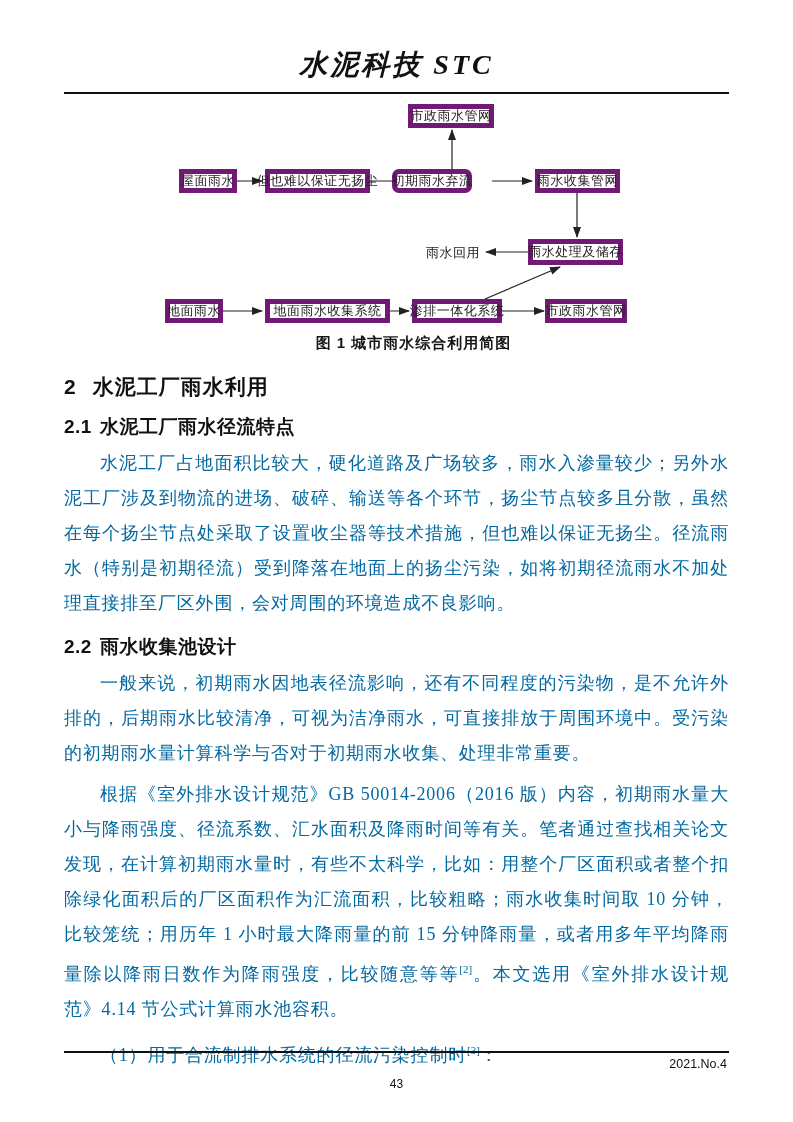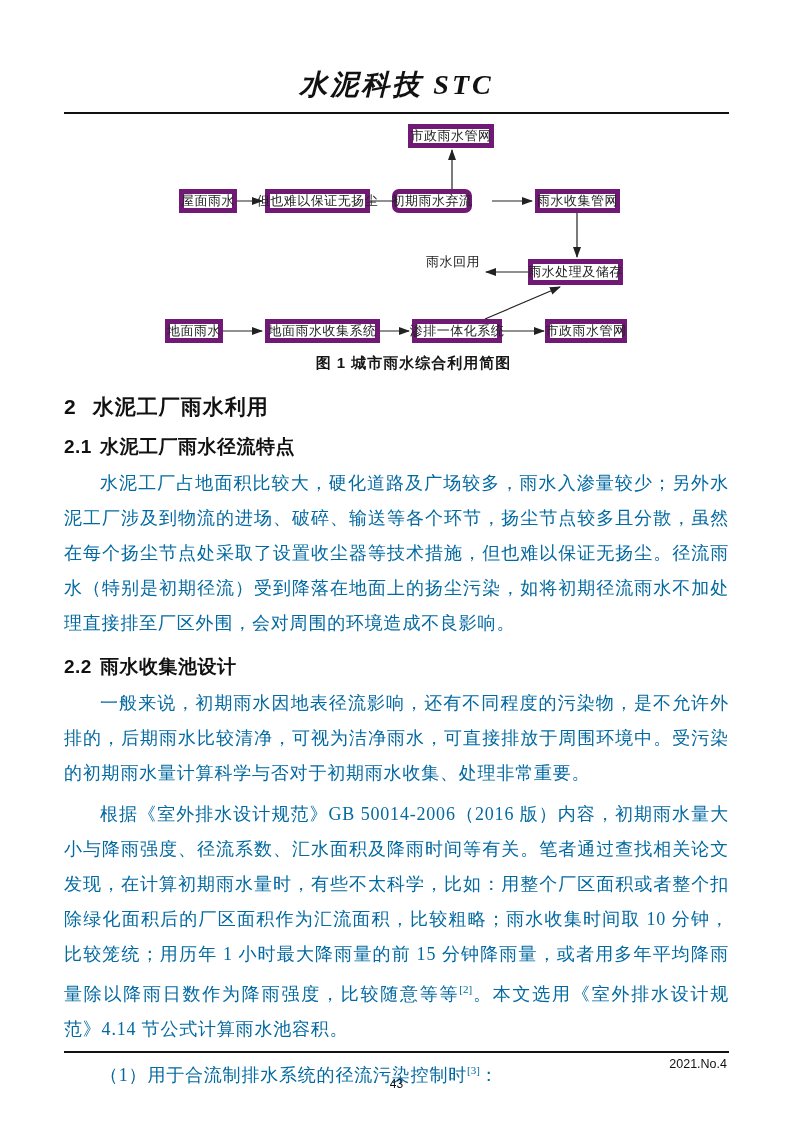--- a/index.html
+++ b/index.html
@@ -7,21 +7,21 @@
   body { font-family: "Liberation Serif", "DejaVu Serif", serif; }
   .page {
     position: relative;
     width: 793px; height: 1122px;
     margin: 0 auto;
     background: #ffffff;
     color: #1b1b1b;
     overflow: hidden;
   }
   
-  .header { padding-top: 66px; text-align: center; }
+  .header { padding-top: 46px; text-align: center; }
   .journal-title {
     font-family: "Liberation Serif", "DejaVu Serif", serif;
     font-style: italic;
     font-weight: bold;
     font-size: 28px;
     letter-spacing: 3px;
     color: #111;
   }
   .header-rule {
     margin: 8px 64px 0 64px;
@@ -153,24 +153,24 @@
     </svg>
 
     <div class="fc-node" style="left:408px; top:8px;   width:86px;">市政雨水管网</div>
 
     <div class="fc-node" style="left:179px; top:73px;  width:58px;font-family:Liberation Mono, monospace;">屋面雨水</div>
     <div class="fc-node" style="left:265px; top:73px;  width:105px;">但也难以保证无扬尘</div>
     <div class="fc-node" style="left:392px; top:73px;  width:80px;border-radius:7px;">初期雨水弃流</div>
     <div class="fc-node" style="left:535px; top:73px;  width:85px;">雨水收集管网</div>
 
     <div class="fc-node" style="left:528px; top:143px; width:95px; height:26px;">雨水处理及储存</div>
-    <div class="fc-text" style="left:426px; top:137px;">雨水回用</div>
+    <div class="fc-text" style="left:426px; top:148px;">雨水回用</div>
 
     <div class="fc-node" style="left:165px; top:203px; width:58px;">地面雨水</div>
-    <div class="fc-node" style="left:265px; top:203px; width:115px;">地面雨水收集系统</div>
+    <div class="fc-node" style="left:265px; top:203px; width:125px;">地面雨水收集系统</div>
     <div class="fc-node" style="left:412px; top:203px; width:90px;">渗排一体化系统</div>
     <div class="fc-node" style="left:545px; top:203px; width:82px;">市政雨水管网</div>
 
     <div class="fig-caption">图 1  城市雨水综合利用简图</div>
   </div>
 
   <div class="content">
 
     <div class="h-level1">
       <span class="h-num">2</span><span>水泥工厂雨水利用</span>

